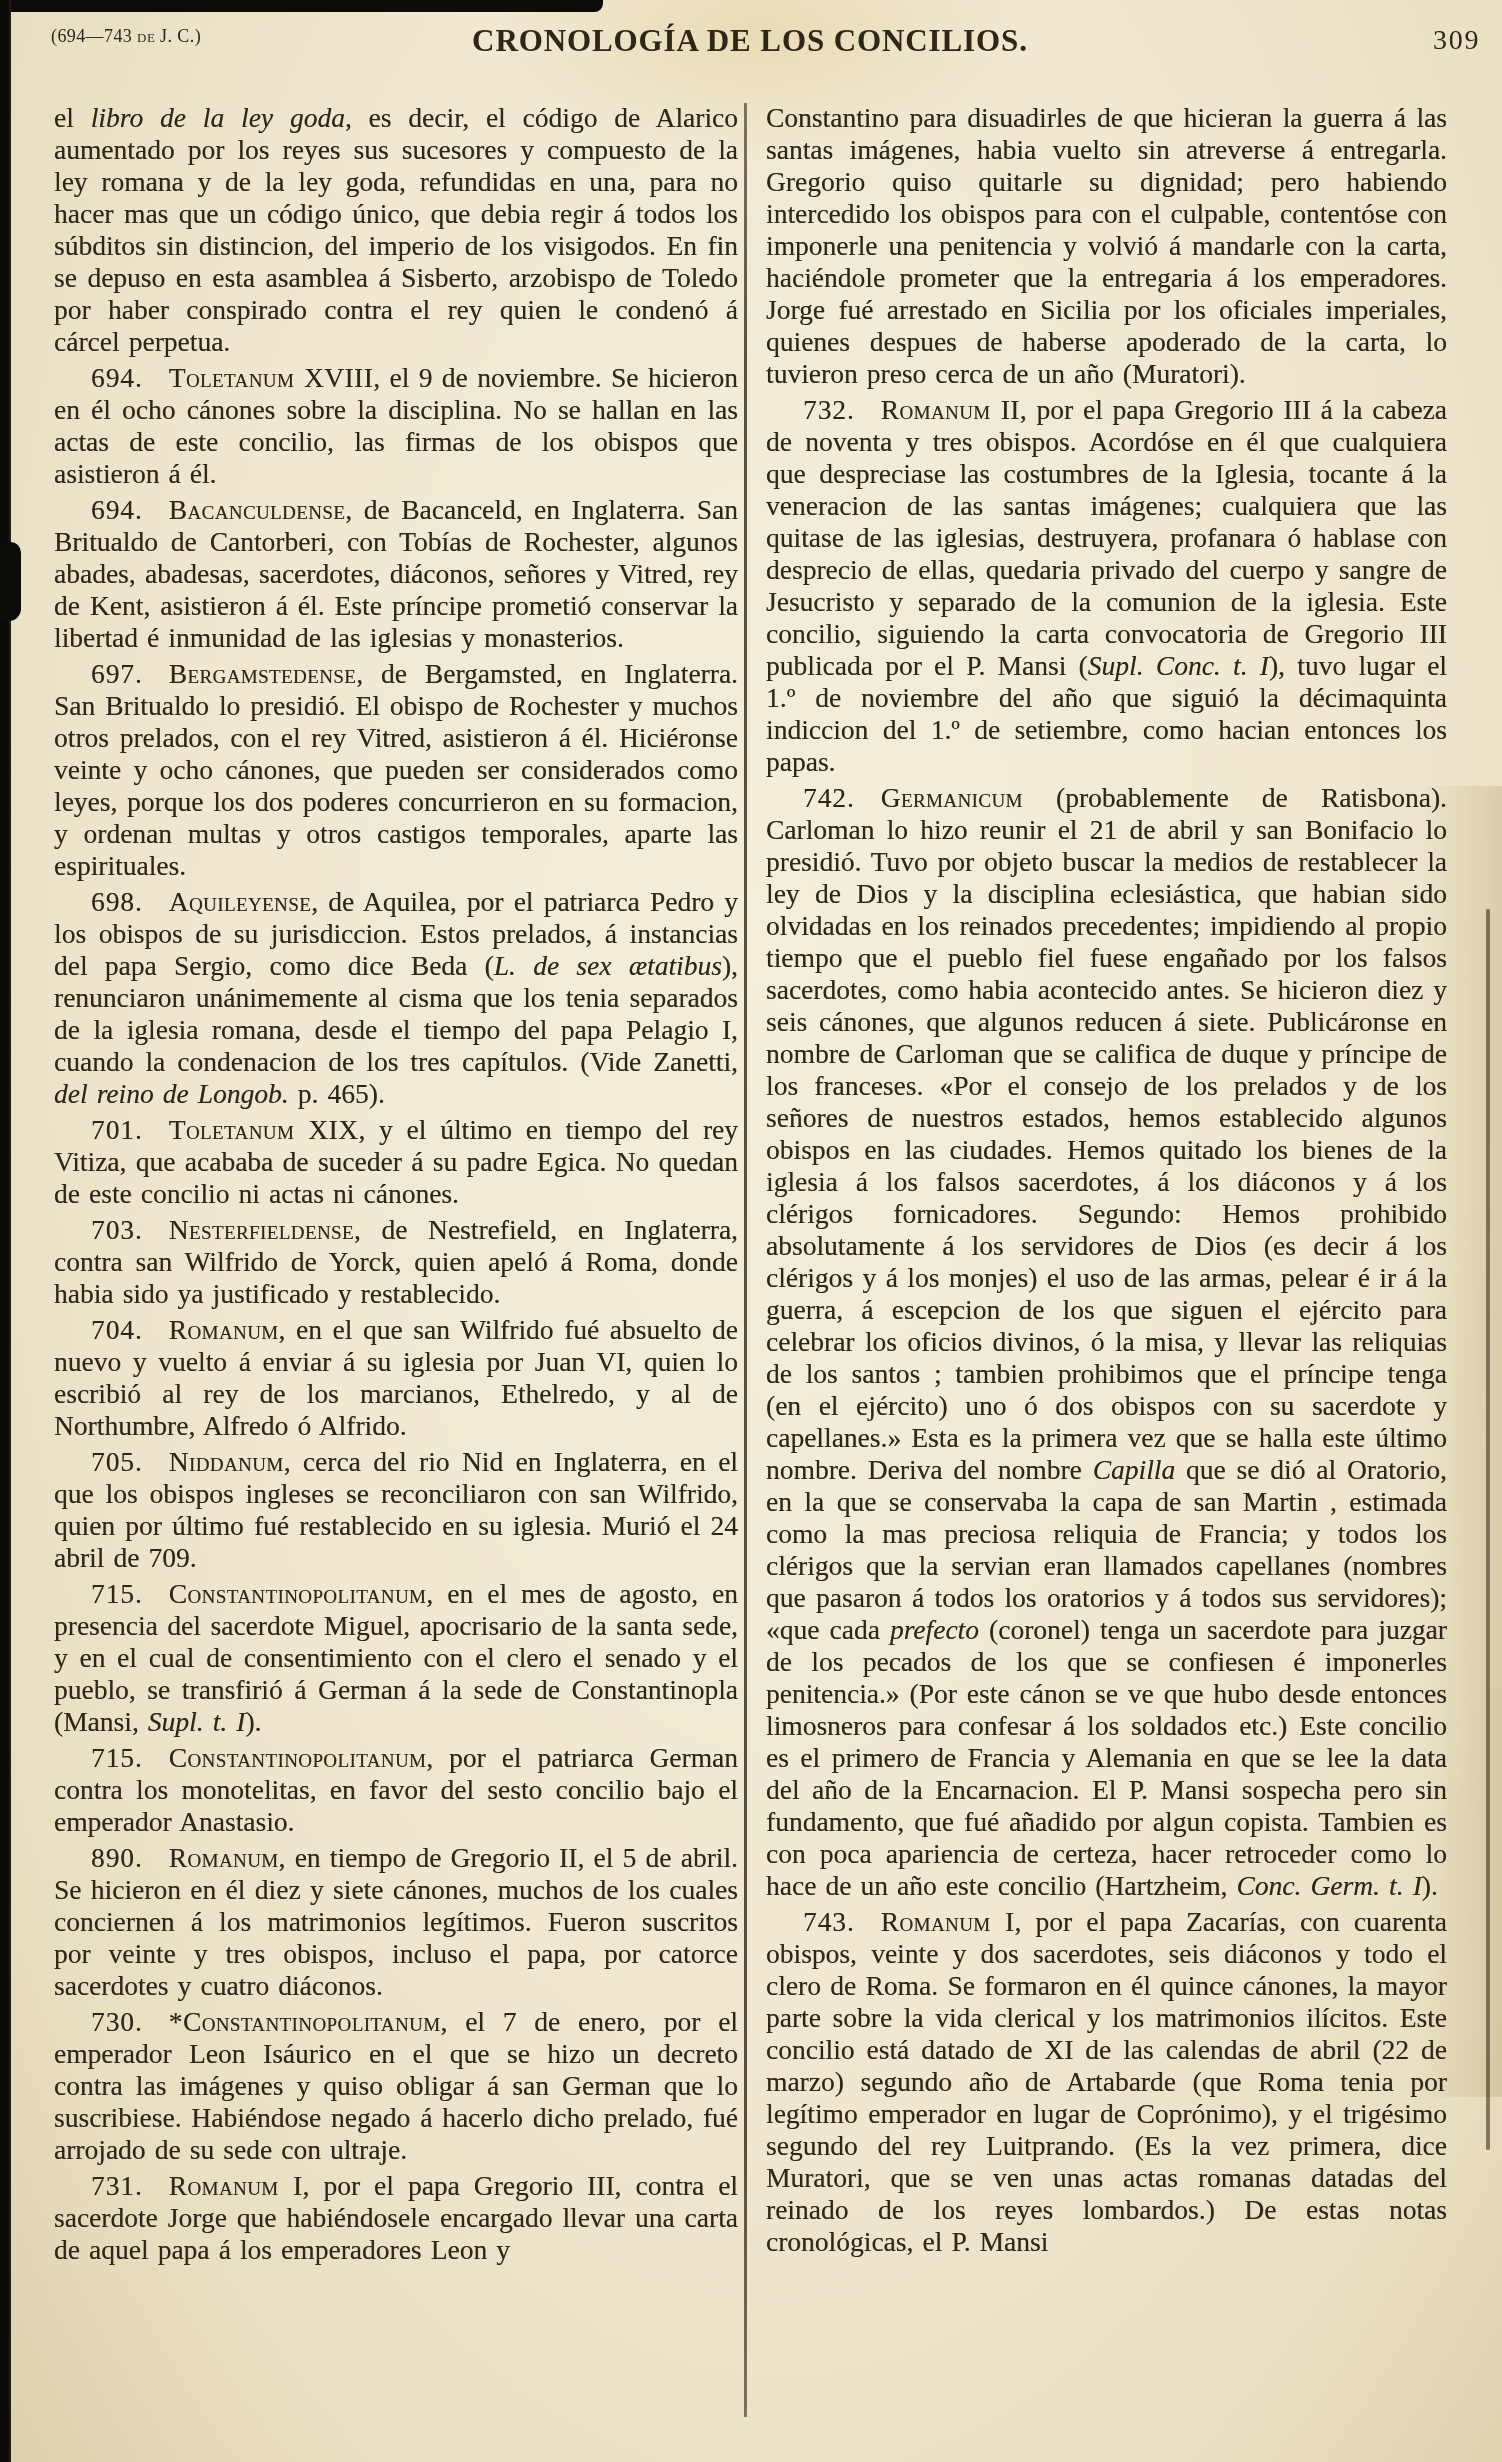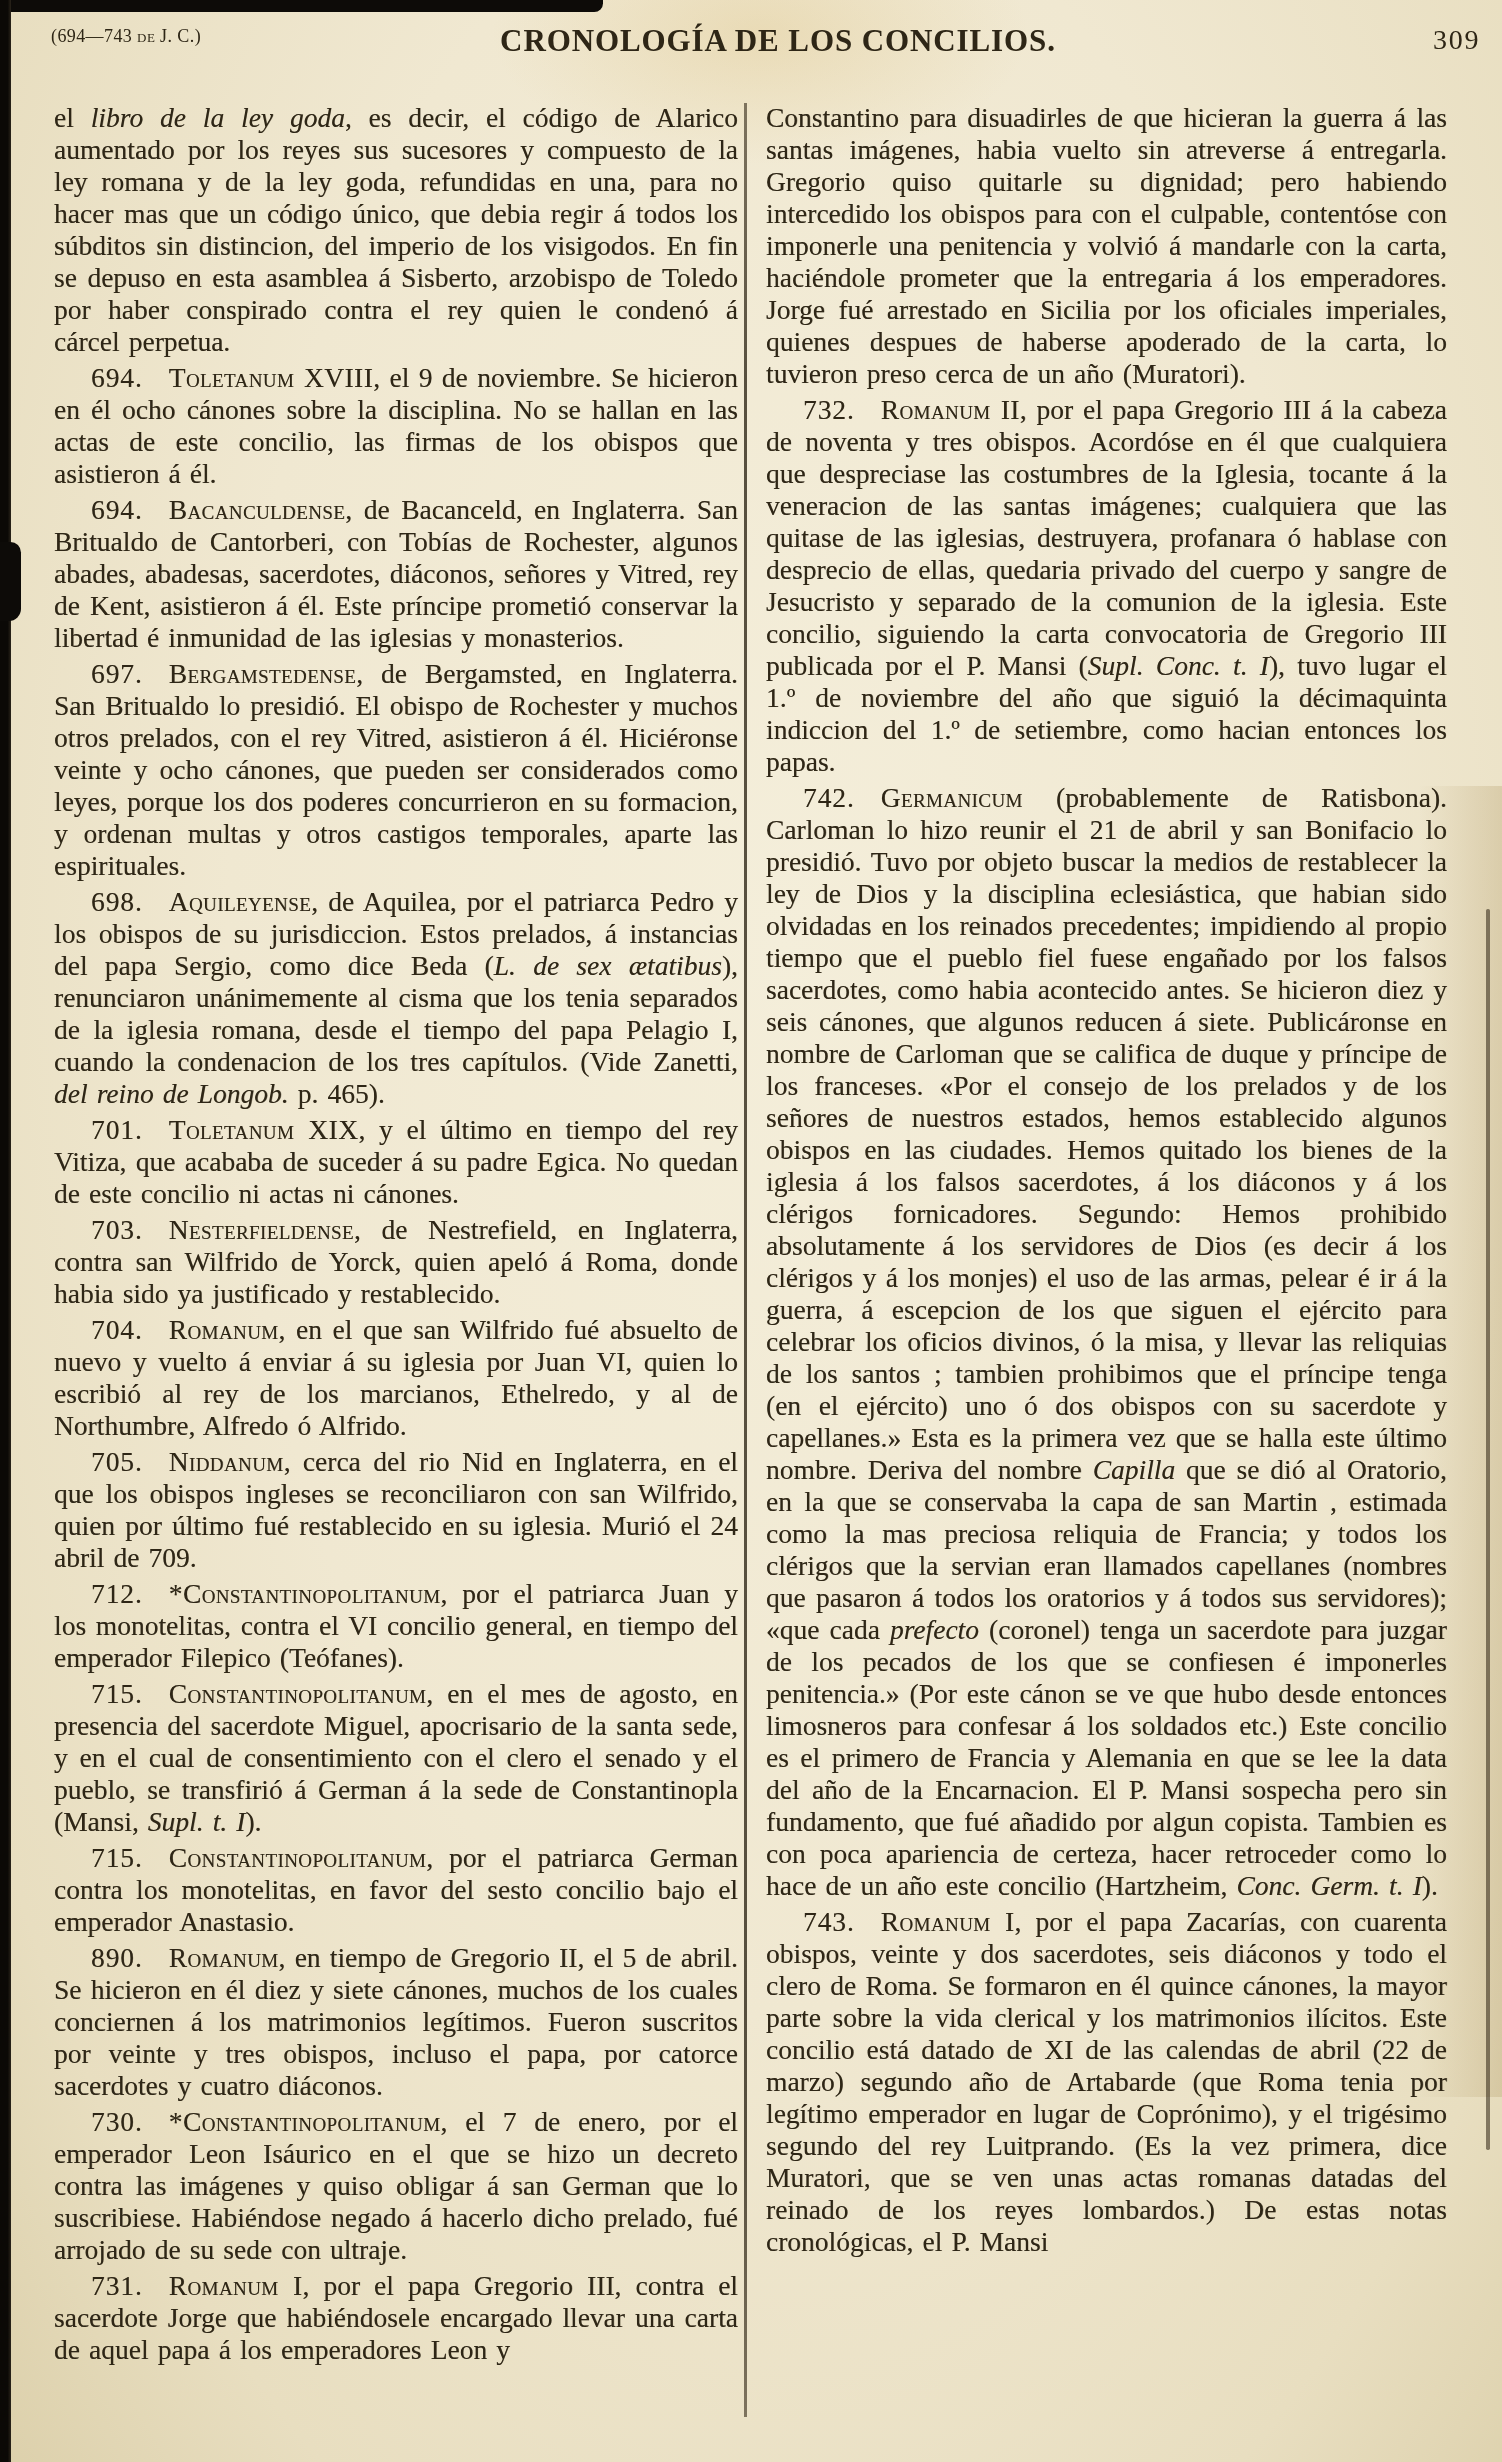--- a/index.html
+++ b/index.html
@@ -67,21 +67,21 @@
   .header-range {
     position: absolute;
     left: 51px; top: 26px;
     font-size: 18px;
     font-variant: small-caps;
     letter-spacing: 0.4px;
     white-space: nowrap;
   }
   .header-title {
     position: absolute;
-    left: 778px; top: 23px;
+    left: 750px; top: 23px;
     transform: translateX(-50%);
     font-size: 31px;
     font-weight: bold;
     letter-spacing: 0.9px;
     white-space: nowrap;
   }
   .header-page {
     position: absolute;
     left: 1433px; top: 23.6px;
     font-size: 28px;
@@ -145,21 +145,20 @@
 <div class="column left">
     <p class="para cont">el <i>libro de la ley goda</i>, es decir, el código de Alarico aumentado por los reyes sus sucesores y compuesto de la ley romana y de la ley goda, refundidas en una, para no hacer mas que un código único, que debia regir á todos los súbditos sin distincion, del imperio de los visigodos. En fin se depuso en esta asamblea á Sisberto, arzobispo de Toledo por haber conspirado contra el rey quien le condenó á cárcel perpetua.</p>
     <p class="para"><span class="pnum">694.</span><span class="sc">Toletanum XVIII</span>, el 9 de noviembre. Se hicieron en él ocho cánones sobre la disciplina. No se hallan en las actas de este concilio, las firmas de los obispos que asistieron á él.</p>
     <p class="para"><span class="pnum">694.</span><span class="sc">Bacanculdense</span>, de Bacanceld, en Inglaterra. San Britualdo de Cantorberi, con Tobías de Rochester, algunos abades, abadesas, sacerdotes, diáconos, señores y Vitred, rey de Kent, asistieron á él. Este príncipe prometió conservar la libertad é inmunidad de las iglesias y monasterios.</p>
     <p class="para"><span class="pnum">697.</span><span class="sc">Bergamstedense</span>, de Bergamsted, en Inglaterra. San Britualdo lo presidió. El obispo de Rochester y muchos otros prelados, con el rey Vitred, asistieron á él. Hiciéronse veinte y ocho cánones, que pueden ser considerados como leyes, porque los dos poderes concurrieron en su formacion, y ordenan multas y otros castigos temporales, aparte las espirituales.</p>
     <p class="para"><span class="pnum">698.</span><span class="sc">Aquileyense</span>, de Aquilea, por el patriarca Pedro y los obispos de su jurisdiccion. Estos prelados, á instancias del papa Sergio, como dice Beda (<i>L. de sex ætatibus</i>), renunciaron unánimemente al cisma que los tenia separados de la iglesia romana, desde el tiempo del papa Pelagio I, cuando la condenacion de los tres capítulos. (Vide Zanetti, <i>del reino de Longob.</i> p. 465).</p>
     <p class="para"><span class="pnum">701.</span><span class="sc">Toletanum XIX</span>, y el último en tiempo del rey Vitiza, que acababa de suceder á su padre Egica. No quedan de este concilio ni actas ni cánones.</p>
     <p class="para"><span class="pnum">703.</span><span class="sc">Nesterfieldense</span>, de Nestrefield, en Inglaterra, contra san Wilfrido de Yorck, quien apeló á Roma, donde habia sido ya justificado y restablecido.</p>
     <p class="para"><span class="pnum">704.</span><span class="sc">Romanum</span>, en el que san Wilfrido fué absuelto de nuevo y vuelto á enviar á su iglesia por Juan VI, quien lo escribió al rey de los marcianos, Ethelredo, y al de Northumbre, Alfredo ó Alfrido.</p>
     <p class="para"><span class="pnum">705.</span><span class="sc">Niddanum</span>, cerca del rio Nid en Inglaterra, en el que los obispos ingleses se reconciliaron con san Wilfrido, quien por último fué restablecido en su iglesia. Murió el 24 abril de 709.</p>
-    <p class="para"><span class="pnum">712.</span><span class="sc">*Constantinopolitanum</span>, por el patriarca Juan y los monotelitas, contra el VI concilio general, en tiempo del emperador Filepico (Teófanes).</p>
     <p class="para"><span class="pnum">715.</span><span class="sc">Constantinopolitanum</span>, en el mes de agosto, en presencia del sacerdote Miguel, apocrisario de la santa sede, y en el cual de consentimiento con el clero el senado y el pueblo, se transfirió á German á la sede de Constantinopla (Mansi, <i>Supl. t. I</i>).</p>
     <p class="para"><span class="pnum">715.</span><span class="sc">Constantinopolitanum</span>, por el patriarca German contra los monotelitas, en favor del sesto concilio bajo el emperador Anastasio.</p>
     <p class="para"><span class="pnum">890.</span><span class="sc">Romanum</span>, en tiempo de Gregorio II, el 5 de abril. Se hicieron en él diez y siete cánones, muchos de los cuales conciernen á los matrimonios legítimos. Fueron suscritos por veinte y tres obispos, incluso el papa, por catorce sacerdotes y cuatro diáconos.</p>
     <p class="para"><span class="pnum">730.</span><span class="sc">*Constantinopolitanum</span>, el 7 de enero, por el emperador Leon Isáurico en el que se hizo un decreto contra las imágenes y quiso obligar á san German que lo suscribiese. Habiéndose negado á hacerlo dicho prelado, fué arrojado de su sede con ultraje.</p>
     <p class="para"><span class="pnum">731.</span><span class="sc">Romanum I</span>, por el papa Gregorio III, contra el sacerdote Jorge que habiéndosele encargado llevar una carta de aquel papa á los emperadores Leon y</p>
   </div>
 <div class="column right">
     <p class="para cont">Constantino para disuadirles de que hicieran la guerra á las santas imágenes, habia vuelto sin atreverse á entregarla. Gregorio quiso quitarle su dignidad; pero habiendo intercedido los obispos para con el culpable, contentóse con imponerle una penitencia y volvió á mandarle con la carta, haciéndole prometer que la entregaria á los emperadores. Jorge fué arrestado en Sicilia por los oficiales imperiales, quienes despues de haberse apoderado de la carta, lo tuvieron preso cerca de un año (Muratori).</p>
     <p class="para"><span class="pnum">732.</span><span class="sc">Romanum II</span>, por el papa Gregorio III á la cabeza de noventa y tres obispos. Acordóse en él que cualquiera que despreciase las costumbres de la Iglesia, tocante á la veneracion de las santas imágenes; cualquiera que las quitase de las iglesias, destruyera, profanara ó hablase con desprecio de ellas, quedaria privado del cuerpo y sangre de Jesucristo y separado de la comunion de la iglesia. Este concilio, siguiendo la carta convocatoria de Gregorio III publicada por el P. Mansi (<i>Supl. Conc. t. I</i>), tuvo lugar el 1.º de noviembre del año que siguió la décimaquinta indiccion del 1.º de setiembre, como hacian entonces los papas.</p>
     <p class="para"><span class="pnum">742.</span><span class="sc">Germanicum</span> (probablemente de Ratisbona). Carloman lo hizo reunir el 21 de abril y san Bonifacio lo presidió. Tuvo por objeto buscar la medios de restablecer la ley de Dios y la disciplina eclesiástica, que habian sido olvidadas en los reinados precedentes; impidiendo al propio tiempo que el pueblo fiel fuese engañado por los falsos sacerdotes, como habia acontecido antes. Se hicieron diez y seis cánones, que algunos reducen á siete. Publicáronse en nombre de Carloman que se califica de duque y príncipe de los franceses. «Por el consejo de los prelados y de los señores de nuestros estados, hemos establecido algunos obispos en las ciudades. Hemos quitado los bienes de la iglesia á los falsos sacerdotes, á los diáconos y á los clérigos fornicadores. Segundo: Hemos prohibido absolutamente á los servidores de Dios (es decir á los clérigos y á los monjes) el uso de las armas, pelear é ir á la guerra, á escepcion de los que siguen el ejército para celebrar los oficios divinos, ó la misa, y llevar las reliquias de los santos ; tambien prohibimos que el príncipe tenga (en el ejército) uno ó dos obispos con su sacerdote y capellanes.» Esta es la primera vez que se halla este último nombre. Deriva del nombre <i>Capilla</i> que se dió al Oratorio, en la que se conservaba la capa de san Martin , estimada como la mas preciosa reliquia de Francia; y todos los clérigos que la servian eran llamados capellanes (nombres que pasaron á todos los oratorios y á todos sus servidores); «que cada <i>prefecto</i> (coronel) tenga un sacerdote para juzgar de los pecados de los que se confiesen é imponerles penitencia.» (Por este cánon se ve que hubo desde entonces limosneros para confesar á los soldados etc.) Este concilio es el primero de Francia y Alemania en que se lee la data del año de la Encarnacion. El P. Mansi sospecha pero sin fundamento, que fué añadido por algun copista. Tambien es con poca apariencia de certeza, hacer retroceder como lo hace de un año este concilio (Hartzheim, <i>Conc. Germ. t. I</i>).</p>

